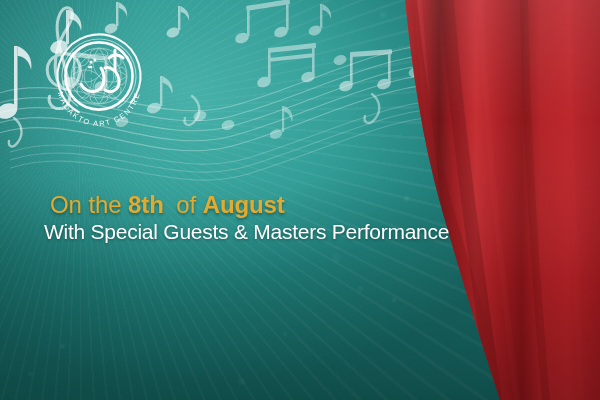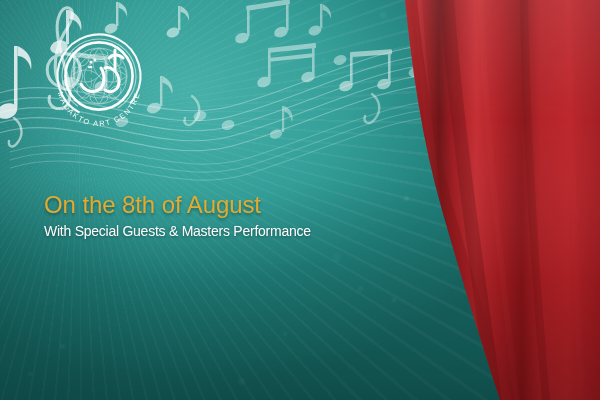--- a/index.html
+++ b/index.html
@@ -103,27 +103,27 @@
 
   .dateline {
     margin-top: 29px;
     color: #e2ab30;
     font-size: 24px;
     line-height: 26px;
     letter-spacing: -0.1px;
     text-shadow: 0 2px 3px rgba(0,30,28,0.40);
     white-space: nowrap;
   }
-  .dateline b { font-weight: 400; text-align: center; }
-  .dateline .lite { font-weight: 400; }
+  .dateline b { font-weight: 700; text-align: center; }
+  .dateline .lite { font-weight: 400; margin-left: 6px; }
 
   .subline {
     margin-top: 3px;
     color: #ffffff;
-    font-size: 14px;
+    font-size: 21px;
     line-height: 21px;
     letter-spacing: -0.25px;
     text-shadow: 0 1px 3px rgba(0,30,28,0.45);
     white-space: nowrap;
   }
 </style>
 </head>
 <body>
 
 <div id="poster">

